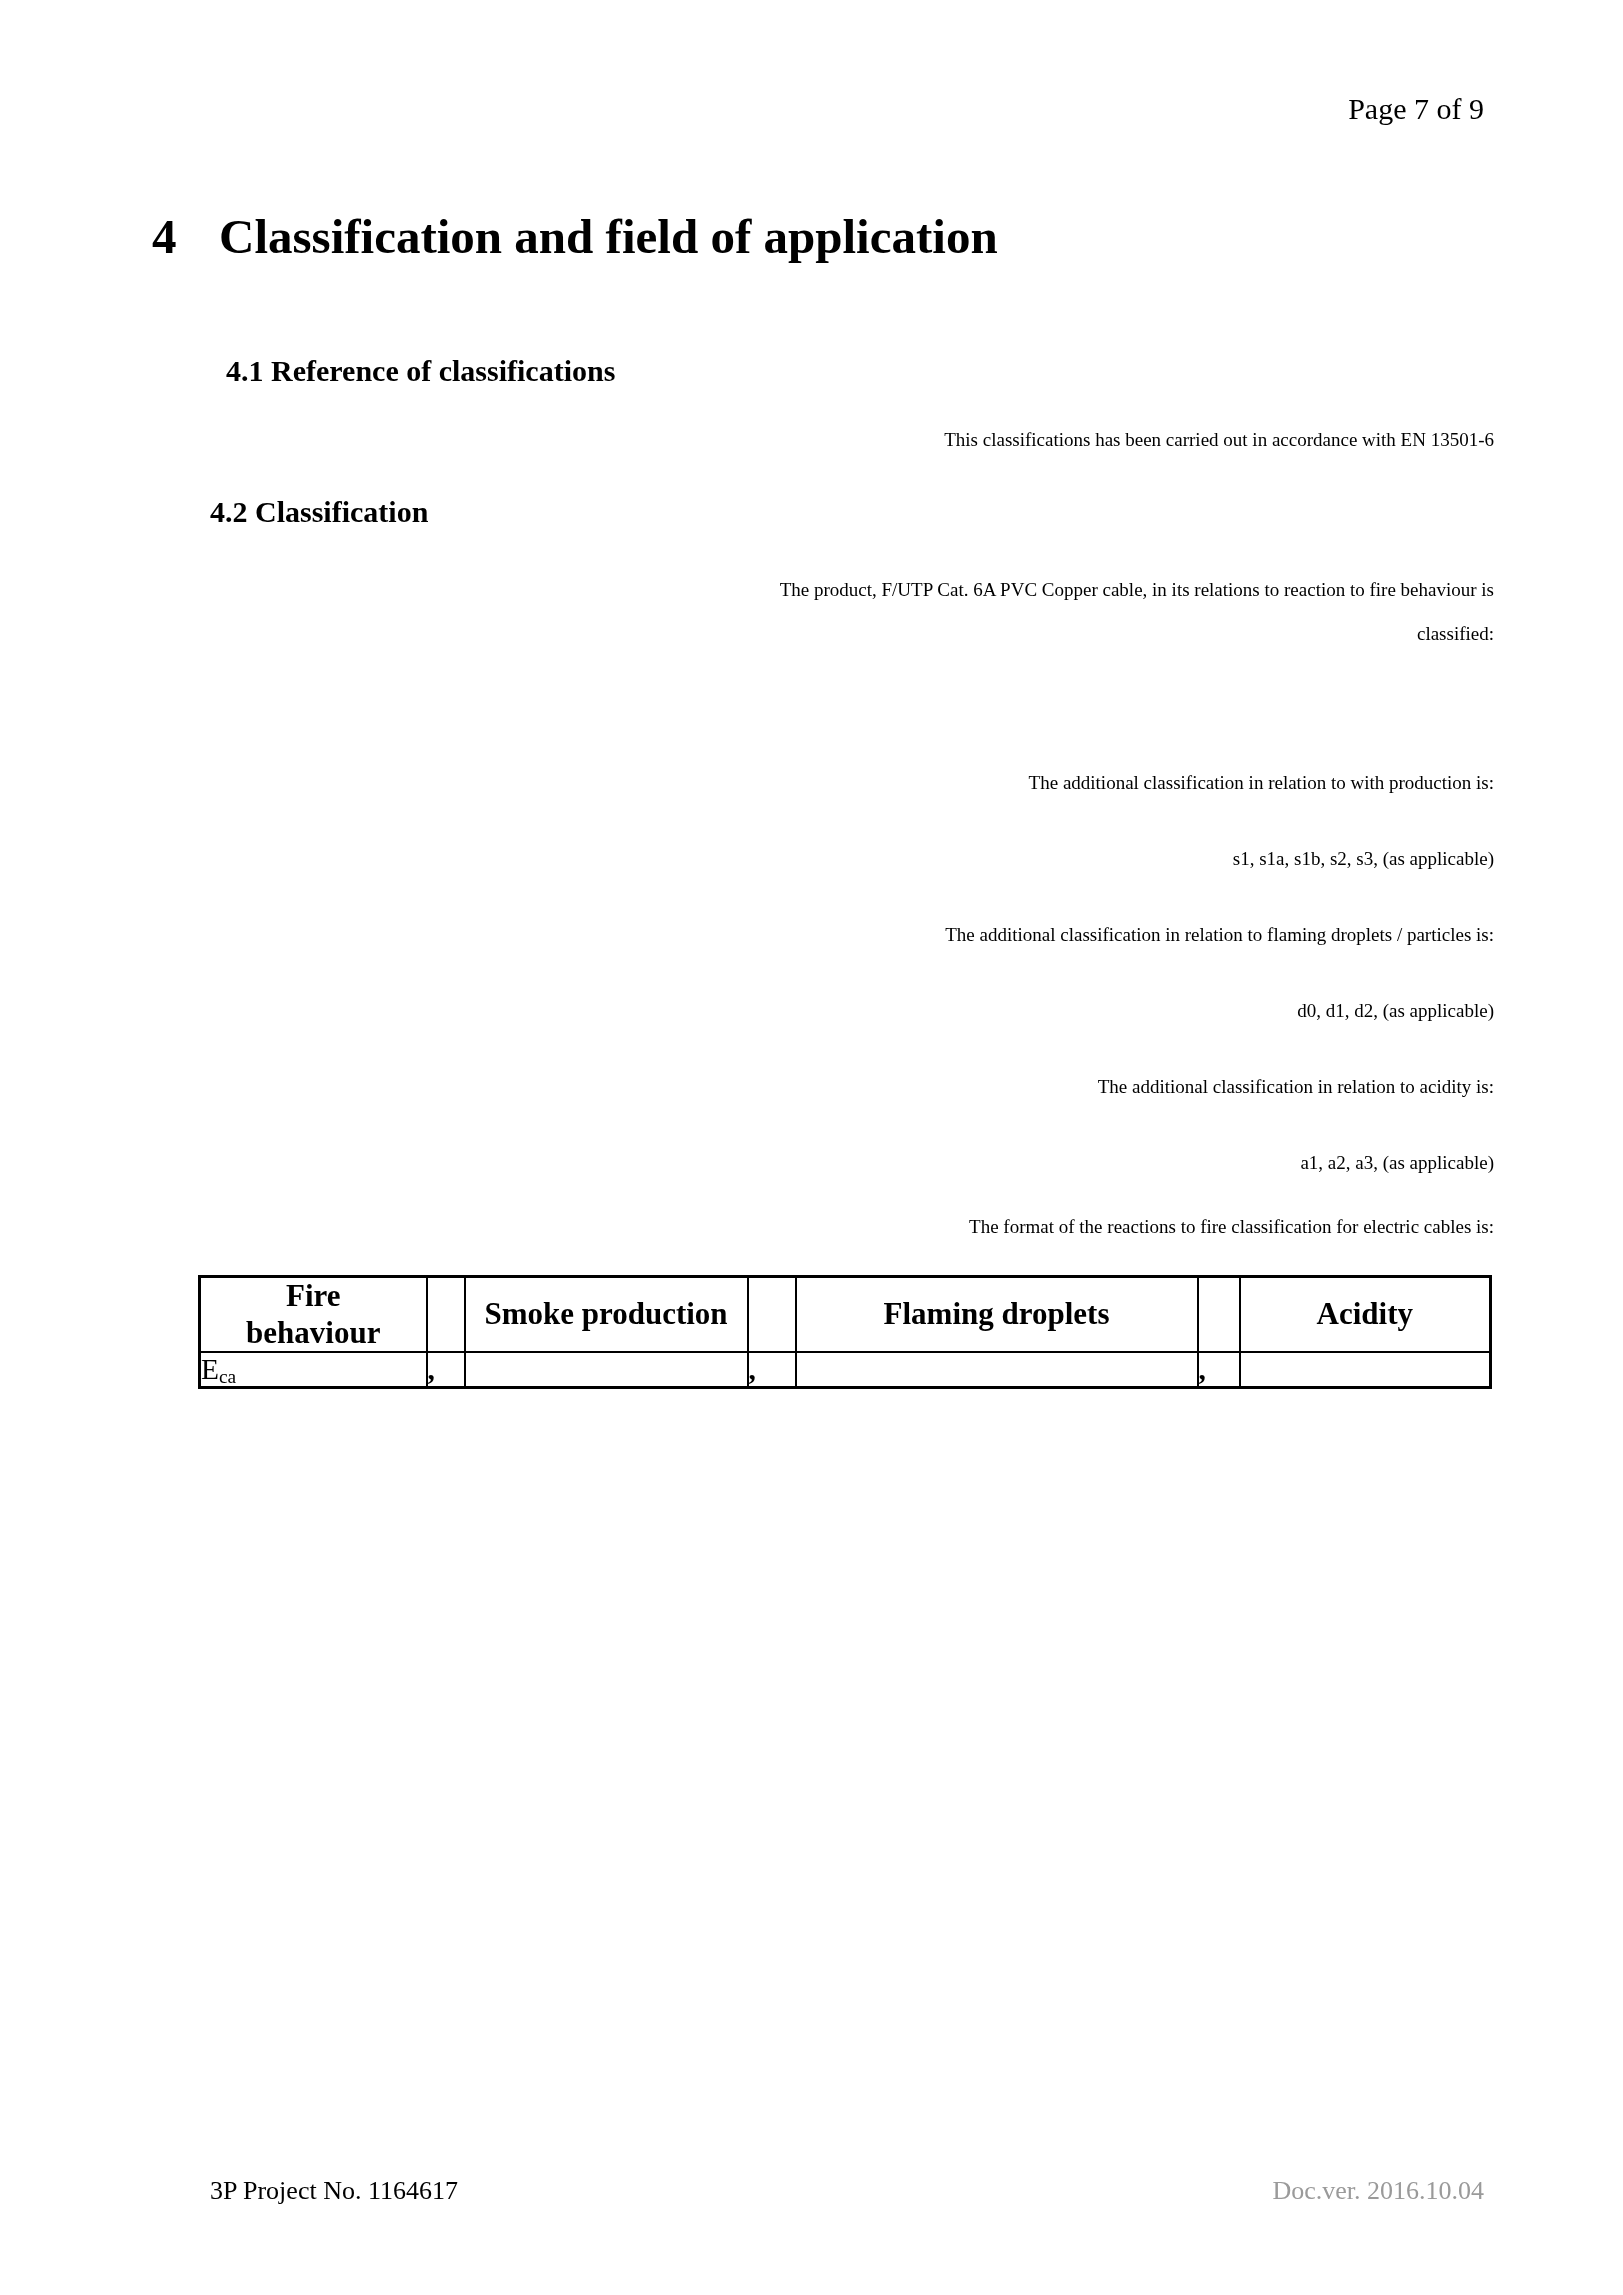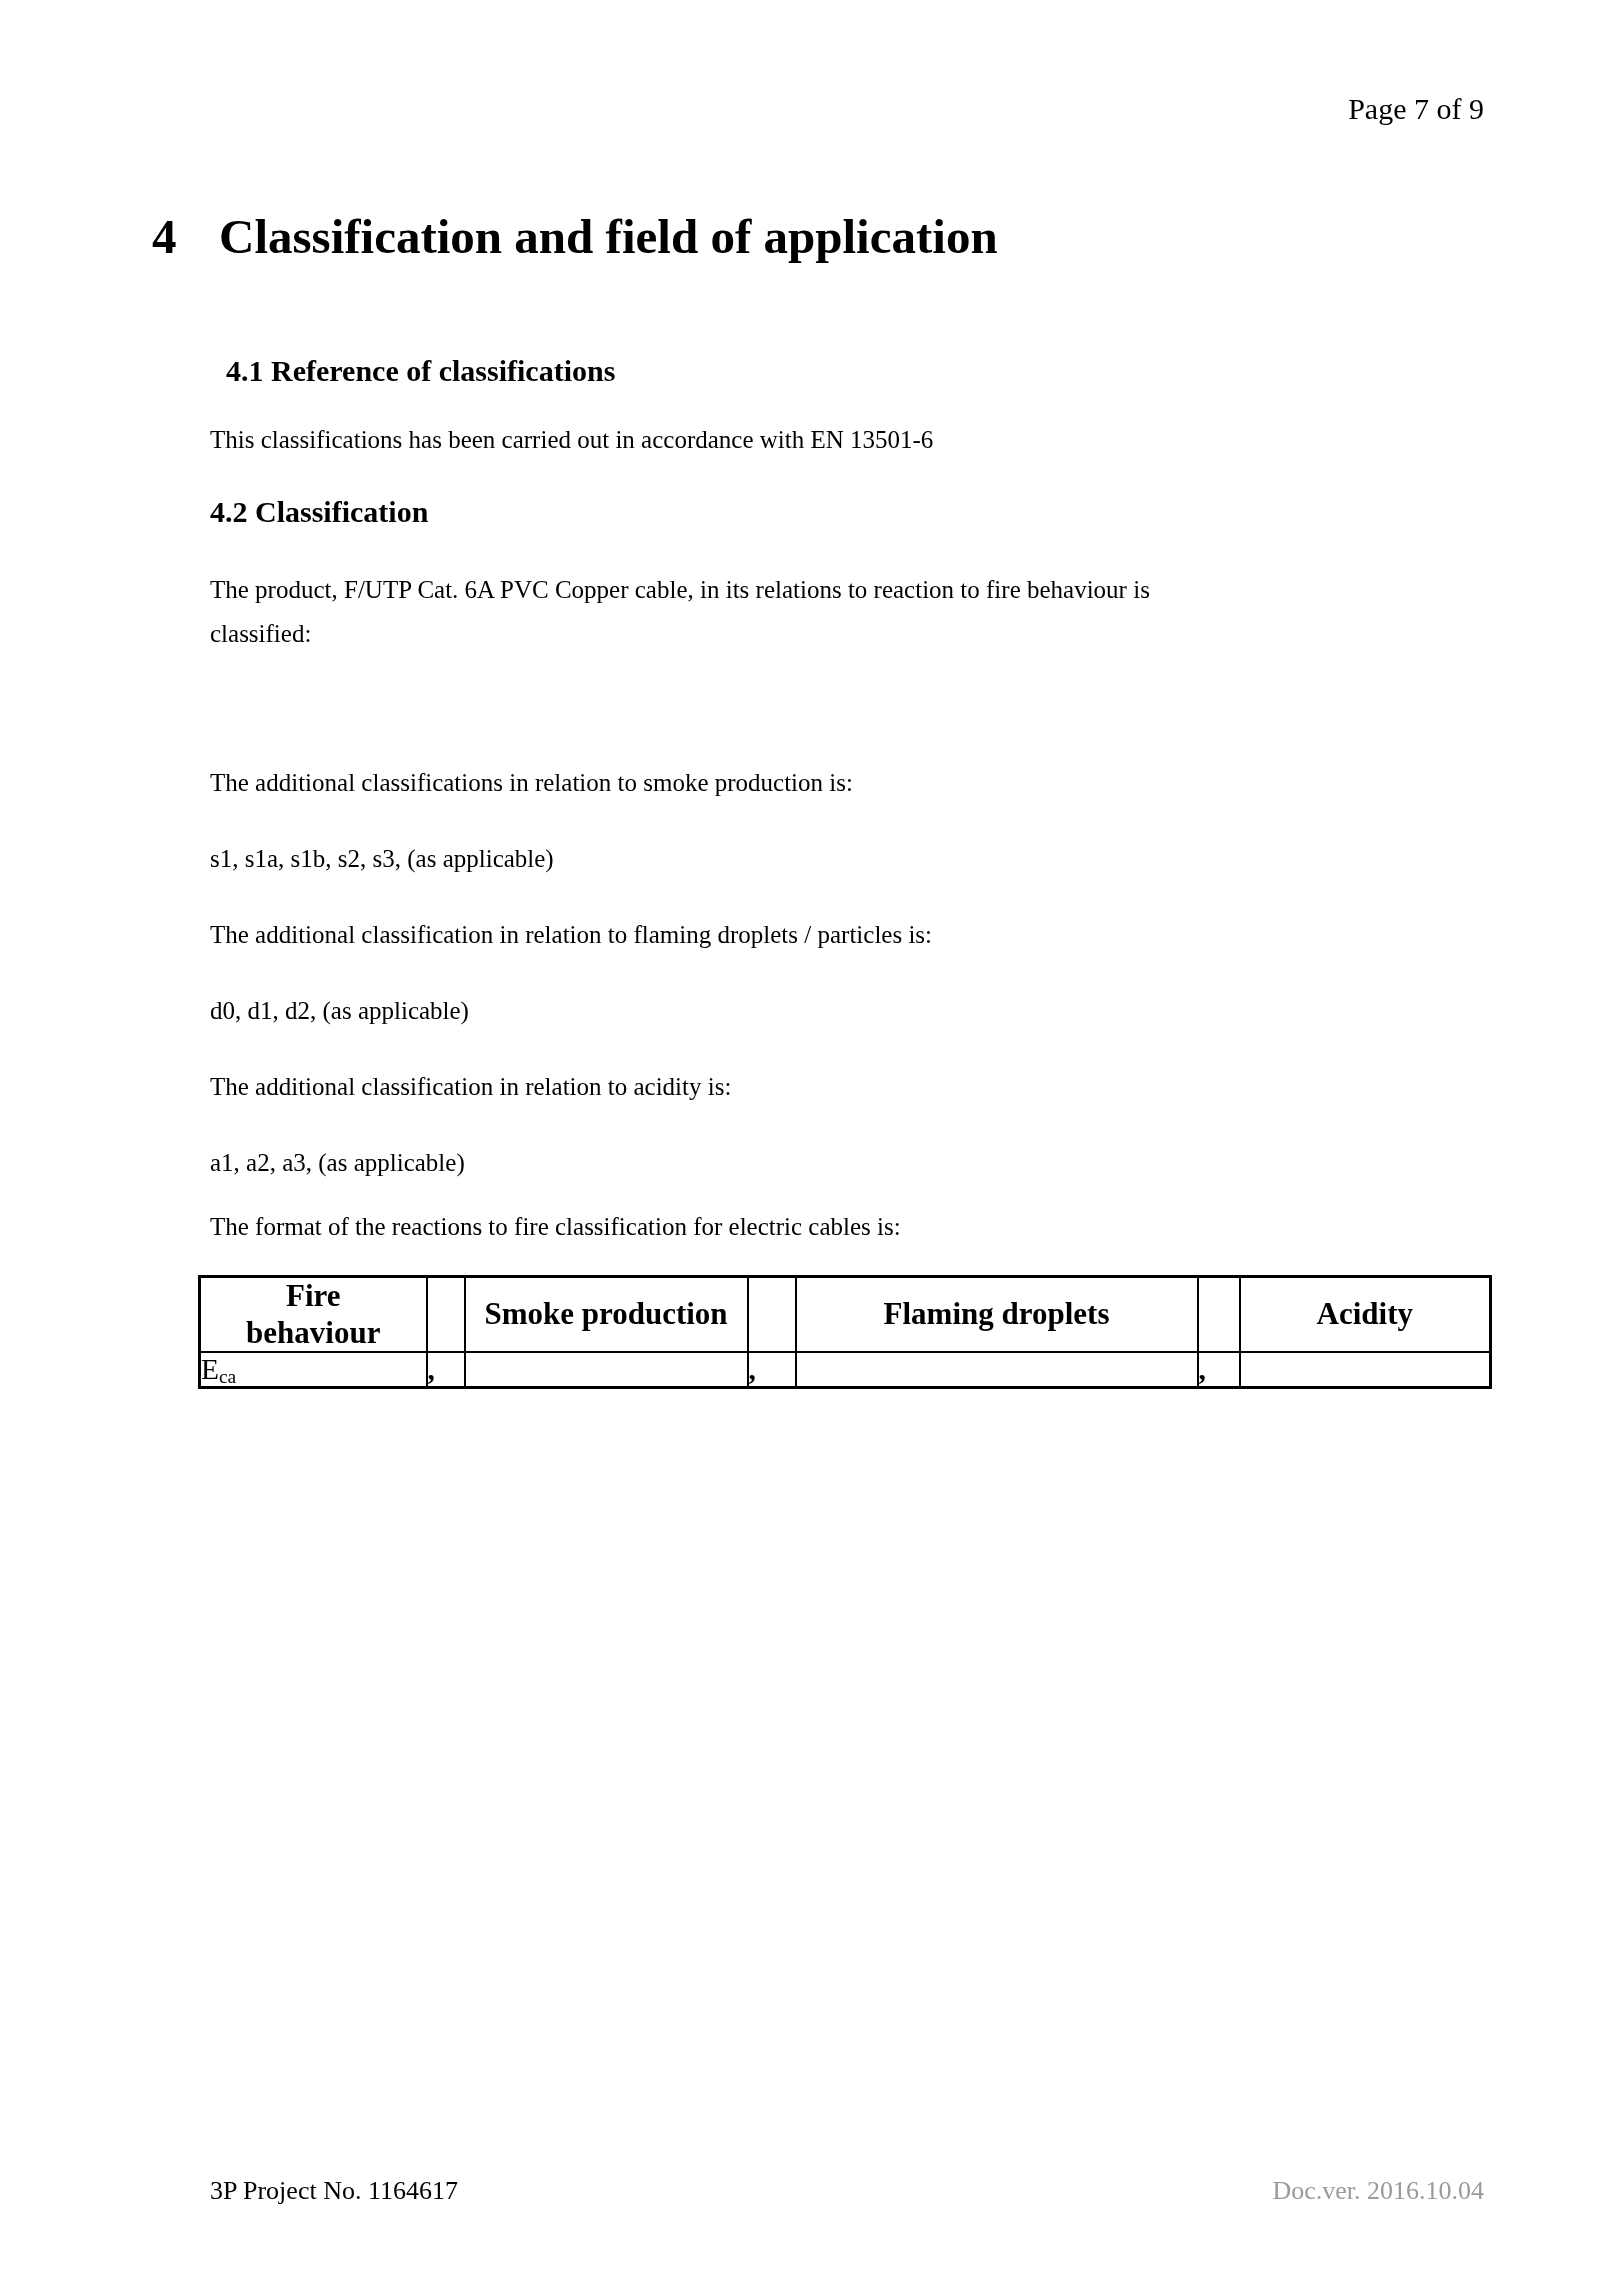--- a/index.html
+++ b/index.html
@@ -39,24 +39,25 @@
   .subheading {
     left: 210px;
     font-size: 30px;
     font-weight: bold;
     white-space: nowrap;
   }
   .sub1-title { top: 338px; }
   .sub2-title { top: 495px; }
 
   .body-text {
-    left: 210px;
+    left: 220px;
     width: 1274px;
-    font-size: 25px;
+    font-size: 19px;
     line-height: 44px;
+    text-align: right;
   }
   .t-sub1-body   { top: 418px; }
   .t-intro       { top: 568px; }
   .t-range       { top: 684px; }
   .t-smoke-lab   { top: 761px; }
   .t-smoke-val   { top: 837px; }
   .t-drop-lab    { top: 913px; }
   .t-drop-val    { top: 989px; }
   .t-acid-lab    { top: 1065px; }
   .t-acid-val    { top: 1141px; }
@@ -145,21 +146,21 @@
   <p class="abs body-text t-sub1-body" style="margin:0;">This classifications has been carried out in accordance with EN 13501-6</p>
 
   <h2 class="abs subheading sub2-title" style="margin:0;">4.2 Classification</h2>
 
   <p class="abs body-text t-intro" style="margin:0;">
     <span class="intro-line1">The product, F/UTP Cat. 6A PVC Copper cable, in its relations to reaction to fire behaviour is</span>
     <span class="intro-line2">classified:</span>
   </p>
 
 
-  <p class="abs body-text t-smoke-lab" style="margin:0;">The additional classifications in relation to smoke production is:</p>
+  <p class="abs body-text t-smoke-lab" style="margin:0;">The additional classification in relation to with production is:</p>
   <p class="abs body-text t-smoke-val" style="margin:0;">s1, s1a, s1b, s2, s3, (as applicable)</p>
 
   <p class="abs body-text t-drop-lab" style="margin:0;">The additional classification in relation to flaming droplets / particles is:</p>
   <p class="abs body-text t-drop-val" style="margin:0;">d0, d1, d2, (as applicable)</p>
 
   <p class="abs body-text t-acid-lab" style="margin:0;">The additional classification in relation to acidity is:</p>
   <p class="abs body-text t-acid-val" style="margin:0;">a1, a2, a3, (as applicable)</p>
 
   <p class="abs body-text t-format" style="margin:0;">The format of the reactions to fire classification for electric cables is:</p>
 

